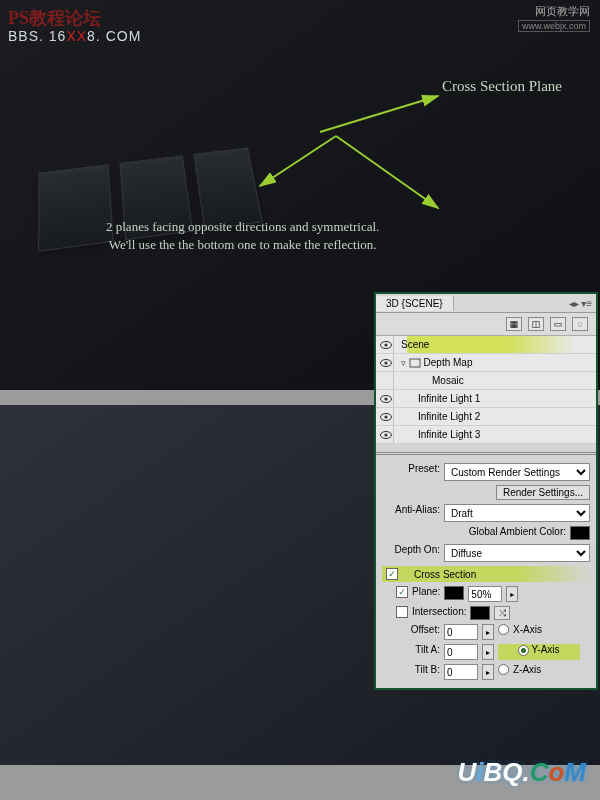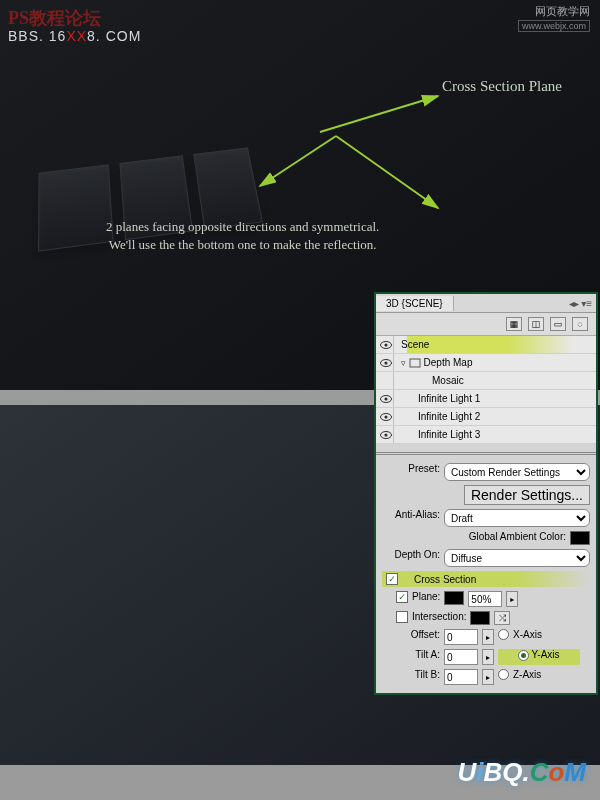--- a/index.html
+++ b/index.html
@@ -39,22 +39,22 @@
 .indent-1 { padding-left: 4px; }
 .indent-2 { padding-left: 18px; }
 .indent-3 { padding-left: 32px; }
 .item-icon { width: 12px; height: 10px; display: inline-block; }
 .twisty { font-size: 9px; color: #333; }
 
 .controls { background: #d4d4d4; padding: 4px 6px; }
 .ctrl-row { display: flex; margin: 4px 0; gap: 4px; }
 .ctrl-label { width: 58px; text-align: right; font-size: 10px; }
 select, input[type=text] { font-size: 10px; padding: 1px 2px; border: 1px solid #888; background: #fff; }
-select { height: 18px; border-radius: 6px; }
-.btn { background: #e0e0e0; border: 1px solid #888; padding: 1px 6px; font-size: 14px; }
+select { height: 18px; }
+.btn { background: #e0e0e0; border: 1px solid #888; padding: 1px 6px; font-size: 10px; }
 .swatch { width: 20px; height: 14px; background: #000; border: 1px solid #666; display: inline-block; }
 
 .sep { margin-top: 8px; border: none; border-top: 3px double #888; }
 .section-hdr { background: linear-gradient(to right, #c5d65e 0%, #c5d65e 65%, #d4d4d4 100%); padding: 2px 4px; margin: 4px 0; display: flex; align-items: center; gap: 16px; }
 
 .checkbox { width: 12px; height: 12px; border: 1px solid #666; background: #fff; display: inline-flex; align-items: center; justify-content: center; font-size: 9px; color: #2a6d2a; }
 .checkbox.checked::after { content: "✓"; }
 .radio { width: 11px; height: 11px; border: 1px solid #666; border-radius: 50%; background: #fff; display: inline-flex; align-items: center; justify-content: center; }
 .radio.checked::after { content: ""; width: 5px; height: 5px; background: #2a6d2a; border-radius: 50%; }
 

